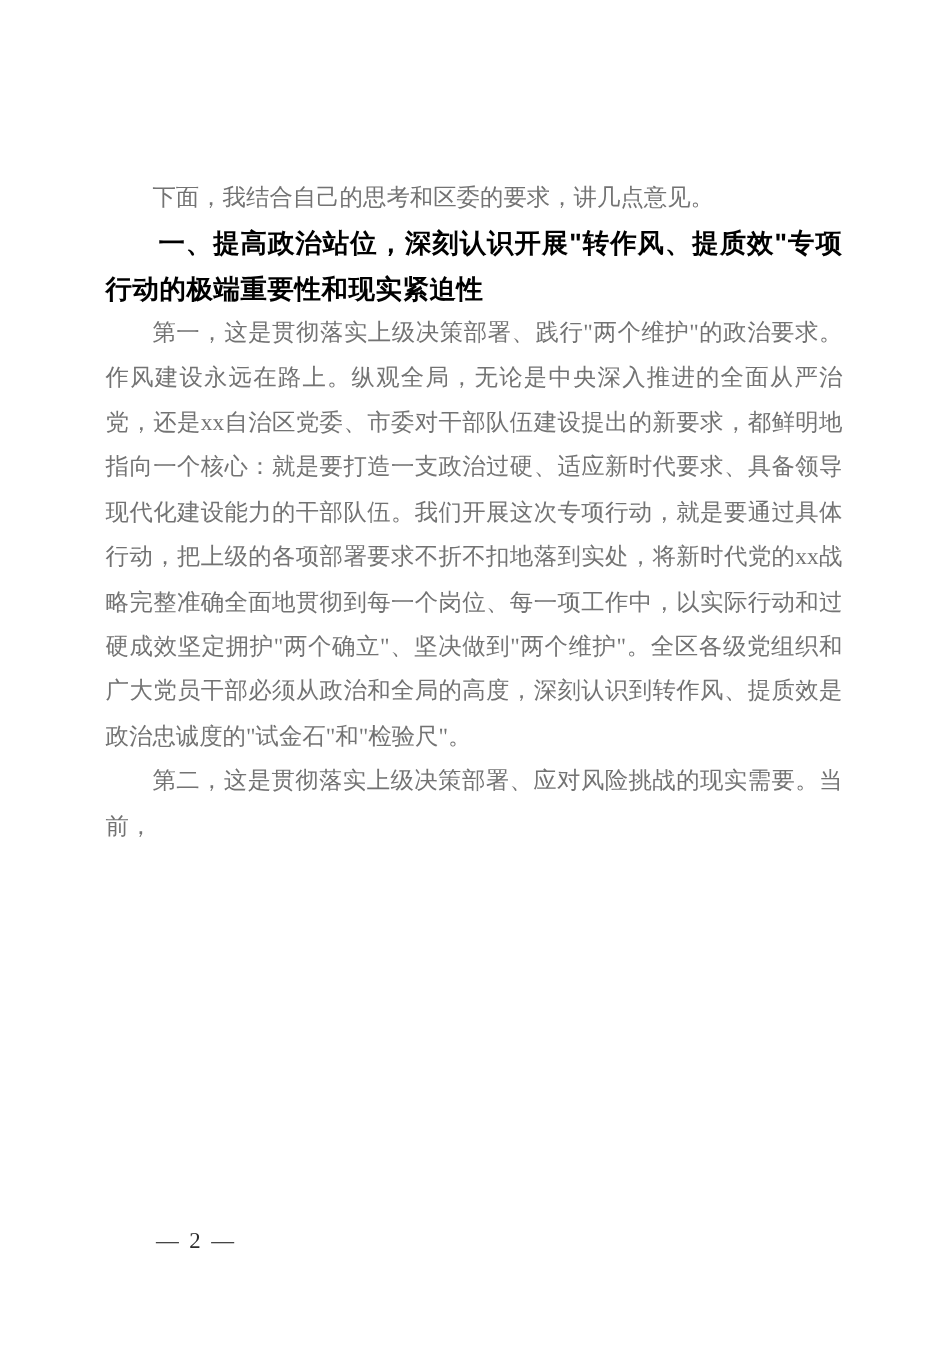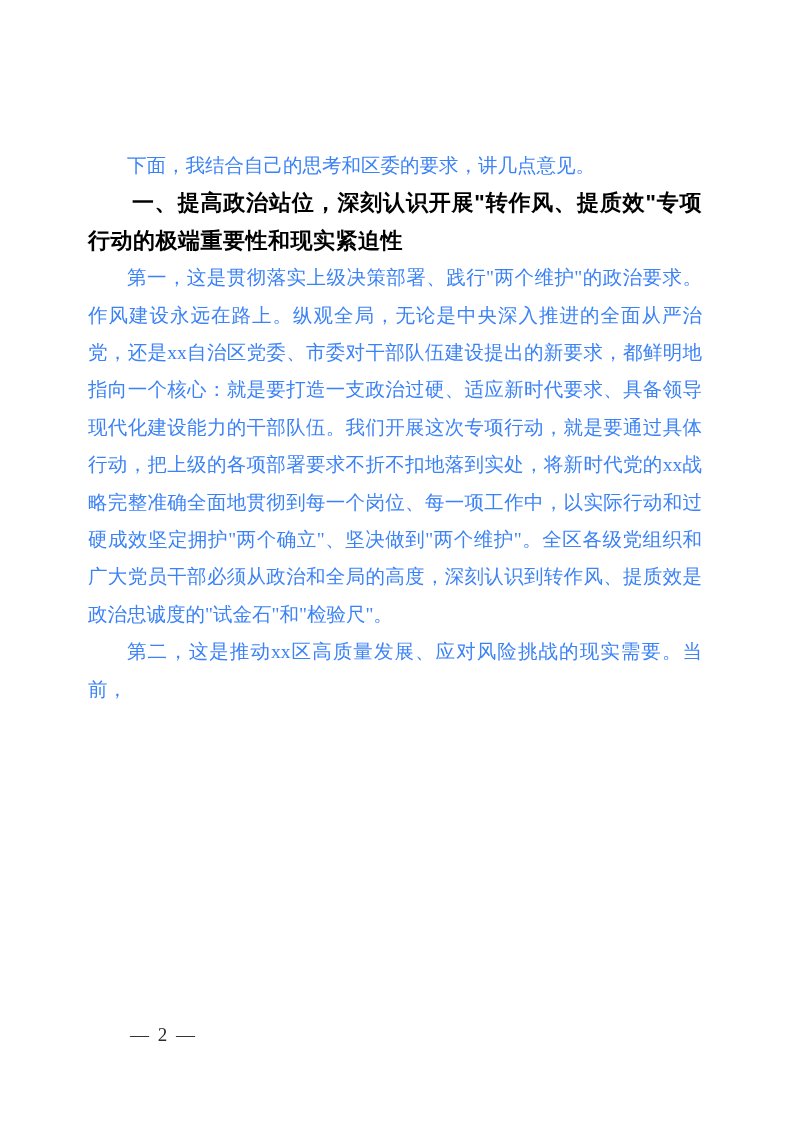--- a/index.html
+++ b/index.html
@@ -17,21 +17,21 @@
   .content {
     position: absolute;
     left: 88px;
     top: 147px;
     width: 614px;
   }
   .body-para {
     font-family: "Liberation Serif", "DejaVu Serif", serif;
     font-size: 19.5px;
     line-height: 37.4px;
-    color: #3b82f6;
+    color: #737373;
     text-align: justify;
     text-indent: 2em;
     margin: 0;
     word-break: break-all;
   }
   .section-heading {
     font-family: "Liberation Sans", "DejaVu Sans", sans-serif;
     font-size: 22px;
     line-height: 37.4px;
     font-weight: 700;
@@ -53,18 +53,18 @@
   }
 </style>
 </head>
 <body>
 
 <div class="page">
   <div class="content">
     <p class="body-para">下面，我结合自己的思考和区委的要求，讲几点意见。</p>
     <h2 class="section-heading">一、提高政治站位，深刻认识开展"转作风、提质效"专项行动的极端重要性和现实紧迫性</h2>
     <p class="body-para">第一，这是贯彻落实上级决策部署、践行"两个维护"的政治要求。作风建设永远在路上。纵观全局，无论是中央深入推进的全面从严治党，还是xx自治区党委、市委对干部队伍建设提出的新要求，都鲜明地指向一个核心：就是要打造一支政治过硬、适应新时代要求、具备领导现代化建设能力的干部队伍。我们开展这次专项行动，就是要通过具体行动，把上级的各项部署要求不折不扣地落到实处，将新时代党的xx战略完整准确全面地贯彻到每一个岗位、每一项工作中，以实际行动和过硬成效坚定拥护"两个确立"、坚决做到"两个维护"。全区各级党组织和广大党员干部必须从政治和全局的高度，深刻认识到转作风、提质效是政治忠诚度的"试金石"和"检验尺"。</p>
-    <p class="body-para">第二，这是推动xx区高质量发展、应对风险挑战的现实需要。当前，</p>
+    <p class="body-para">第二，这是贯彻落实上级决策部署、应对风险挑战的现实需要。当前，</p>
   </div>
   <div class="page-footer">
     <span>— 2 —</span>
   </div>
 </div>
 
 </body></html>

